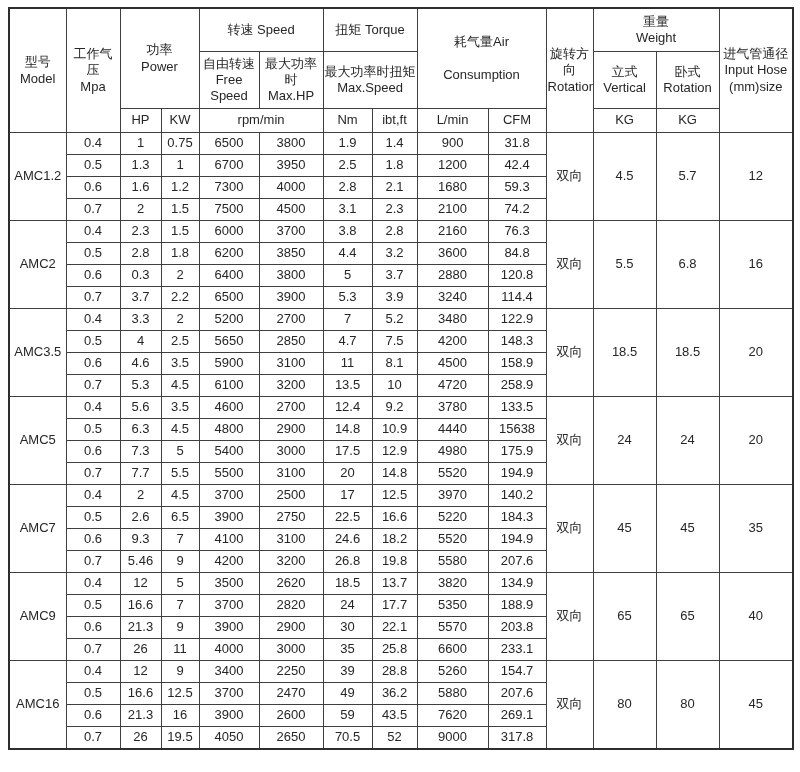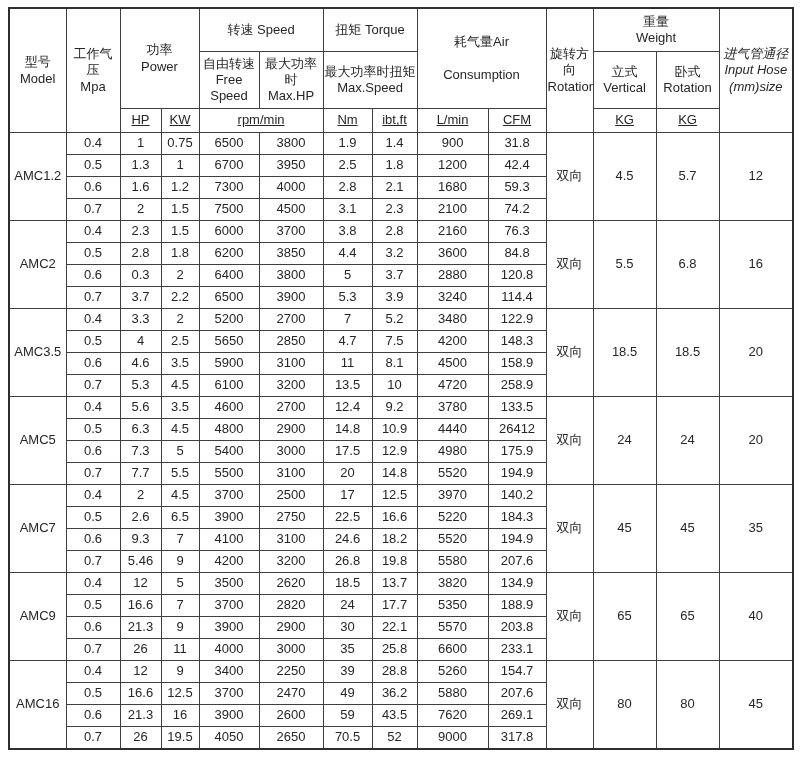--- a/index.html
+++ b/index.html
@@ -29,28 +29,28 @@
     font-weight: 400;
     font-size: 13px;
     line-height: 1.25;
     padding: 0 1px;
     white-space: pre-line;
     overflow: hidden;
   }
   thead th { font-size: 13.5px; }
   thead tr.h1 th { height: 42px; }
   thead tr.h2 th { height: 56px; }
-  thead tr.units th { height: 23px; text-decoration: underline; }
+  thead tr.units th { height: 23px; }
   tbody td, tbody th { height: 21px; }
   .air-line1 {
     display: flex;
     justify-content: center;
     padding: 0 3px;
   }
-  .hose-head { line-height: 1.45; font-style: italic; }
+  .hose-head { line-height: 1.45; }
 </style>
 </head>
 <body>
 
 <div class="page">
   <table class="spec">
     <colgroup>
       <col style="width:57px">
         <col style="width:54px">
       <col style="width:41px">
@@ -282,21 +282,21 @@
         </tr>
         <tr>
           <td>0.5</td>
           <td>6.3</td>
           <td>4.5</td>
           <td>4800</td>
           <td>2900</td>
           <td>14.8</td>
           <td>10.9</td>
           <td>4440</td>
-          <td>26412</td>
+          <td>15638</td>
         </tr>
         <tr>
           <td>0.6</td>
           <td>7.3</td>
           <td>5</td>
           <td>5400</td>
           <td>3000</td>
           <td>17.5</td>
           <td>12.9</td>
           <td>4980</td>

